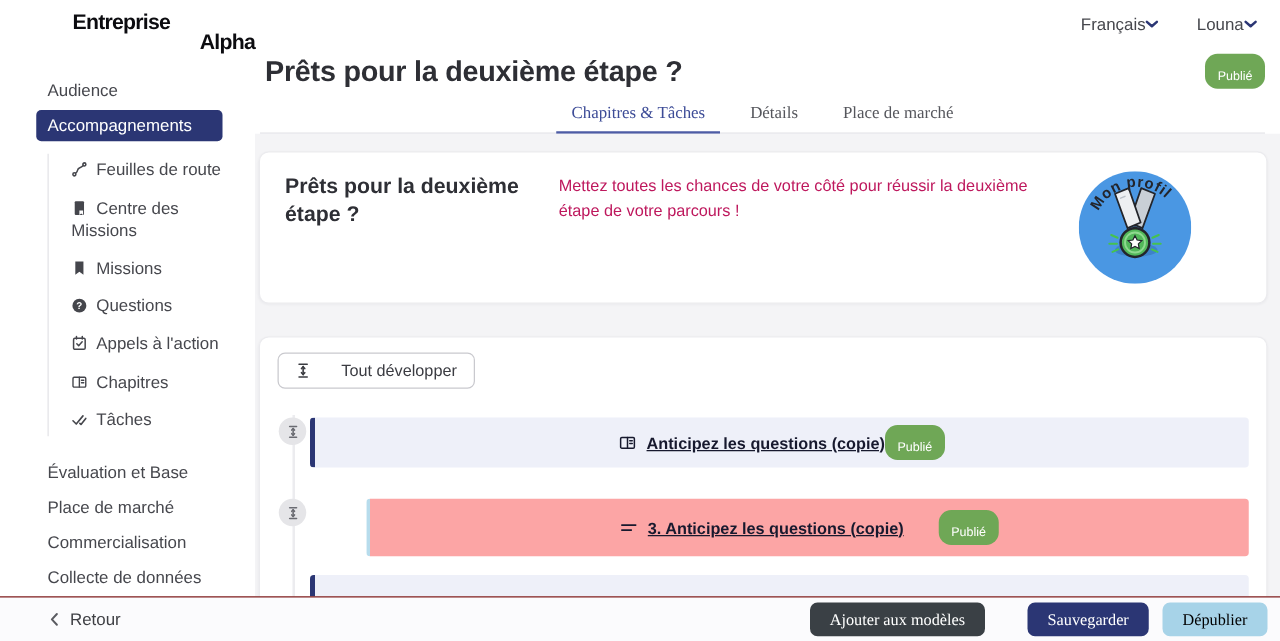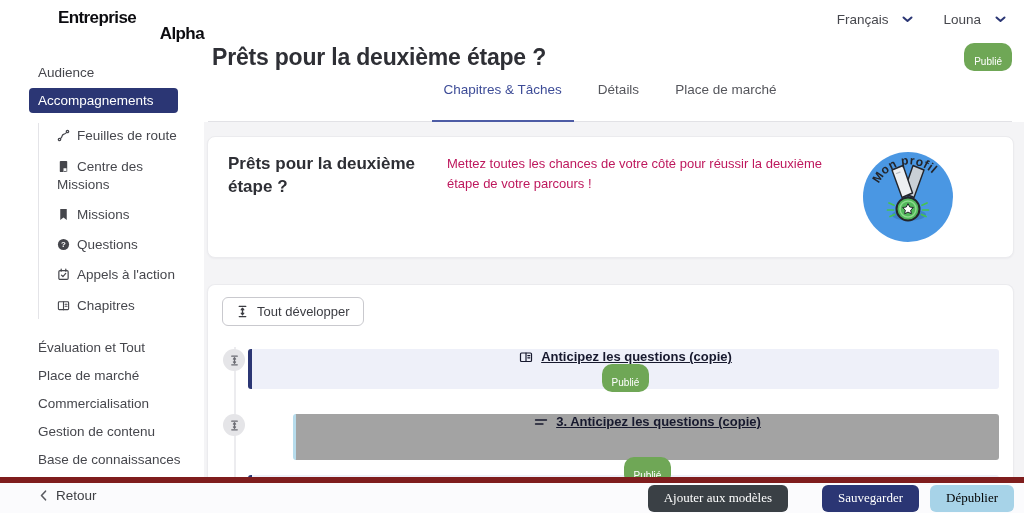--- a/index.html
+++ b/index.html
@@ -18,53 +18,53 @@
   .subnav { position:relative; margin:8px 8px 14px 38px; }
   .subnav .guide { position:absolute; left:0; top:2px; bottom:2px; width:1px; background:#e4e4e8; }
   .sub-item { padding:6px 0 6px 19px; color:#46474d; cursor:pointer; line-height:1.35; }
   .sub-item svg { vertical-align:-2px; margin-right:7px; }
   .back { position:absolute; left:40px; bottom:10px; display:flex; align-items:center; gap:9px; font-size:13.5px; color:#3f4045; cursor:pointer; z-index:12; }
 
   
   .main { flex:1; display:flex; flex-direction:column; background:#fff; min-width:0; }
   .main-header { background:#fff; padding:8px 12px 0 4px; }
   .top-controls { display:flex; justify-content:flex-end; align-items:center; gap:30px; font-size:13.5px; color:#46474d; padding-right:6px; height:22px; }
-  .dropdown { display:flex; align-items:center; gap:14px; cursor:pointer; }
+  .dropdown { display:flex; align-items:center; gap:0; cursor:pointer; }
   .title-row { display:flex; align-items:center; justify-content:space-between; margin:13px 0 0 4px; }
   h1.page-title { font-size:23px; font-weight:700; color:#2e2f35; letter-spacing:-0.2px; }
   .pill { background:#6FA756; color:#fff; font-size:10px; padding:13px 10px 4px; border-radius:10px; white-space:nowrap; }
   .tabs { display:flex; justify-content:center; gap:12px; margin-top:2px; border-bottom:1px solid #e2e2e6; }
-  .tab { padding:9px 12px 23px; font-size:13.5px; color:#55565c; cursor:pointer; border-bottom:2px solid transparent; margin-bottom:-1px; }
+  .tab { padding:9px 12px 7px; font-size:13.5px; color:#55565c; cursor:pointer; border-bottom:2px solid transparent; margin-bottom:-1px;font-family:Liberation Serif, serif; }
   .tab.active { color:#3D4C97; border-bottom-color:#4D5CA5; }
 
   .content { flex:1; background:#f4f4f6; padding:14px 10px 0 3px; }
   .card { background:#fff; border:1px solid #ebebee; border-radius:8px; box-shadow:0 1px 2px rgba(20,20,40,0.04); }
 
   .hero { display:flex; align-items:flex-start; padding:16px 20px; height:122px; }
   .hero-title { width:195px; font-size:17px; font-weight:700; color:#2e2f35; line-height:1.35; flex:0 0 195px; }
   .hero-desc { flex:1; margin:1px 30px 0 24px; font-size:13px; color:#be185d; line-height:1.55; max-width:420px; }
   .hero-badge { width:90px; height:90px; flex:0 0 90px; margin:-1px 40px 0 auto; align-self:flex-start; }
 
   .panel { margin-top:26px; padding:12px 14px 0; position:relative; min-height:240px; border-bottom:none; }
-  .expand-btn { display:inline-flex; align-items:center; gap:8px; background:#fff; border:1px solid #c9c9ce; border-radius:6px; padding:6px 13px; font-size:13px; color:#3b3c42; cursor:pointer; }
+  .expand-btn { display:inline-flex; align-items:center; gap:24px; background:#fff; border:1px solid #c9c9ce; border-radius:6px; padding:6px 13px; font-size:13px; color:#3b3c42; cursor:pointer; }
   .tree { position:relative; margin:23px 0 0 26px; }
   .tree-line { position:absolute; left:-14px; top:-2px; height:420px; width:2px; background:#ececef; }
   .row-wrap { position:relative; margin-bottom:25px; }
   .node-circle { position:absolute; left:-25px; top:0; width:22px; height:22px; border-radius:50%; background:#e5e5e8; display:flex; align-items:center; justify-content:center; cursor:pointer; }
-  .row { display:flex; align-items:center; justify-content:space-between; border-radius:3px; padding:0 14px; cursor:pointer;flex-direction:column; }
+  .row { display:flex; align-items:center; justify-content:center; border-radius:3px; padding:0 14px; cursor:pointer; }
   .row-label { display:flex; align-items:center; gap:8px; font-size:13px; font-weight:700; color:#17192e; }
   .row-label .txt { text-decoration:underline; }
   .chapter-row { background:#EEF0F9; border-left:4px solid #2B3674; height:40px; }
-  .task-row { background:#a3a3a3; border-left:3px solid #B7DCEC; height:46px;gap:28px; }
+  .task-row { background:#fca5a5; border-left:3px solid #B7DCEC; height:46px;gap:28px; }
   .row-wrap.indent { margin-left:45px; }
   .row-wrap.indent .node-circle { left:-70px; }
   .partial-row { height:26px; background:#EEF0F9; border-left:4px solid #2B3674; border-radius:3px; margin-top:-10px; }
 
   
-  .footer { position:absolute; left:0; right:0; bottom:0; height:36px; background:#fbfbfd; border-top:6px solid #7f1d1d; display:flex; align-items:center; z-index:10; padding:0 10px; }
+  .footer { position:absolute; left:0; right:0; bottom:0; height:36px; background:#fbfbfd; border-top:1px solid #7f1d1d; display:flex; align-items:center; z-index:10; padding:0 10px; }
   .footer-buttons { margin-left:auto; display:flex; align-items:center; }
   .btn { height:27px; border:none; border-radius:6px; padding:0 16px; font-size:13px; font-family:Liberation Serif, serif; cursor:pointer; }
   .btn-dark { background:#3A4045; color:#fff; margin-right:34px; }
   .btn-primary { background:#2B3674; color:#fff; margin-right:11px; }
   .btn-light { background:#A7D3E8; color:#000000; }
 
   svg.icon { display:inline-block; }
 </style>
 </head>
 <body>
@@ -121,25 +121,32 @@
         </div>
 
         <div class="sub-item">
           <svg class="icon" width="13" height="13" viewBox="0 0 14 14" fill="none" stroke="#45464c" stroke-width="1.2" stroke-linecap="round">
               <rect x="1.5" y="3" width="11" height="8.5" rx="1"></rect>
               <path d="M7 3 v8.5"></path>
               <path d="M8.8 5.6 h2 M8.8 7.8 h2"></path>
             </svg><span>Chapitres</span>
         </div>
 
-      </div>
-
-      <div class="nav-item">Évaluation et Tout</div>
+        <div class="sub-item">
+          <svg class="icon" width="13" height="13" viewBox="0 0 14 14" fill="none" stroke="#45464c" stroke-width="1.4" stroke-linecap="round" stroke-linejoin="round">
+              <path d="M1.5 8.2 l2.8 2.8 5.8-7"></path>
+              <path d="M7.4 10.4 l1 1 4.1-5.2"></path>
+            </svg><span>Tâches</span>
+        </div>
+      </div>
+
+      <div class="nav-item">Évaluation et Base</div>
       <div class="nav-item">Place de marché</div>
       <div class="nav-item">Commercialisation</div>
+      <div class="nav-item">Collecte de données</div>
       <div class="nav-item">Gestion de contenu</div>
       <div class="nav-item">Base de connaissances</div>
     </nav>
   </aside>
 
   <main class="main">
     <div class="main-header">
       <div class="top-controls">
         <div class="dropdown">
           <span>Français</span>

